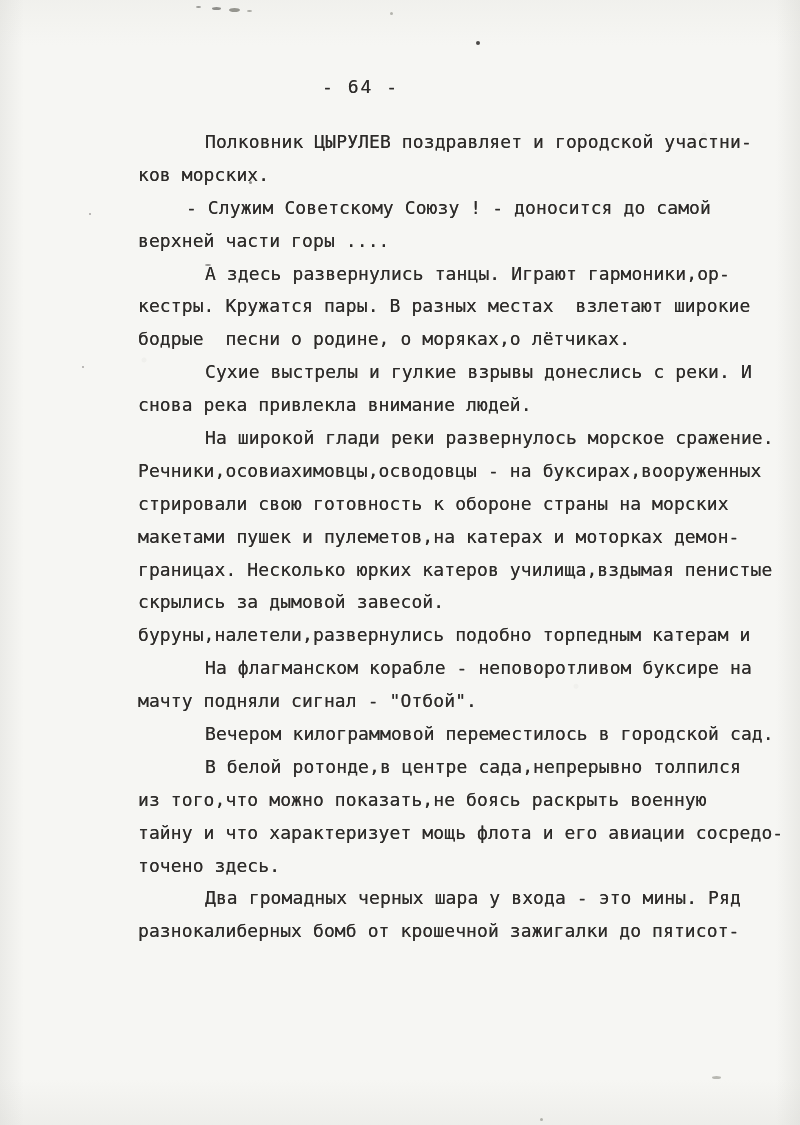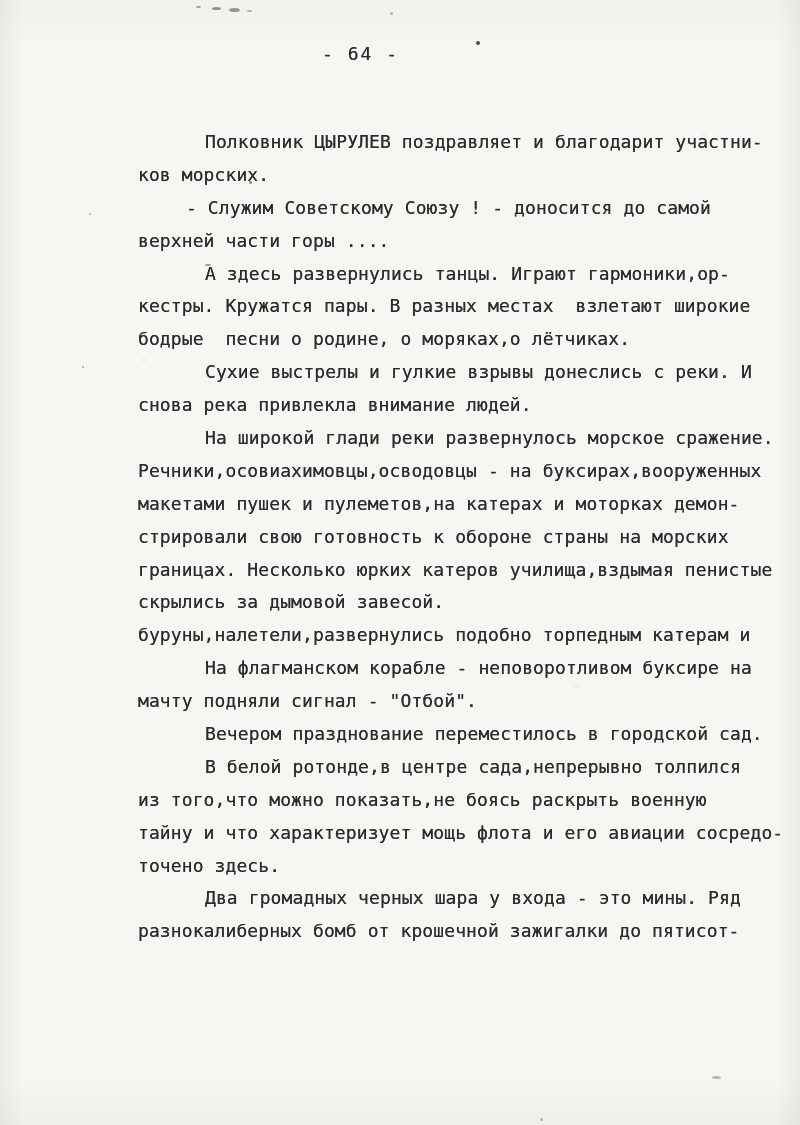--- a/index.html
+++ b/index.html
@@ -21,21 +21,21 @@
       radial-gradient(circle at 18% 32%, rgba(210,210,205,0.18) 0 2px, transparent 3px),
       radial-gradient(circle at 72% 61%, rgba(210,210,205,0.16) 0 2px, transparent 3px),
       radial-gradient(circle at 41% 83%, rgba(210,210,205,0.14) 0 2px, transparent 3px),
       radial-gradient(circle at 88% 12%, rgba(210,210,205,0.16) 0 2px, transparent 3px);
     font-family: "DejaVu Sans Mono", "Liberation Mono", monospace;
     color: #2d2b29;
   }
   .page-number {
     position: absolute;
     left: 322px;
-    top: 43px;
+    top: 76px;
     font-size: 18px;
     letter-spacing: 2px;
     white-space: pre;
     text-shadow: 0 0 0.5px rgba(45,43,41,0.75);
   }
   .text-block {
     position: absolute;
     left: 138px;
     top: 126px;
     line-height: 32.9px;
@@ -55,39 +55,39 @@
   }
 </style>
 </head>
 <body>
 
 <div class="paper">
 
   <div class="page-number">- 64 -</div>
 
   <div class="text-block">
-    <div class="line p">Полковник ЦЫРУЛЕВ поздравляет и благодарит участни-</div>
+    <div class="line p">Полковник ЦЫРУЛЕВ поздравляет и городской участни-</div>
     <div class="line">ков морских.</div>
     <div class="line d">- Служим Советскому Союзу ! - доносится до самой</div>
     <div class="line">верхней части горы ....</div>
     <div class="line p">А здесь развернулись танцы. Играют гармоники,ор-</div>
     <div class="line">кестры. Кружатся пары. В разных местах  взлетают широкие</div>
     <div class="line">бодрые  песни о родине, о моряках,о лётчиках.</div>
     <div class="line p">Сухие выстрелы и гулкие взрывы донеслись с реки. И</div>
     <div class="line">снова река привлекла внимание людей.</div>
     <div class="line p">На широкой глади реки развернулось морское сражение.</div>
     <div class="line">Речники,осовиахимовцы,осводовцы - на буксирах,вооруженных</div>
+    <div class="line">стрировали свою готовность к обороне страны на морских</div>
     <div class="line">макетами пушек и пулеметов,на катерах и моторках демон-</div>
-    <div class="line">стрировали свою готовность к обороне страны на морских</div>
     <div class="line">границах. Несколько юрких катеров училища,вздымая пенистые</div>
     <div class="line">скрылись за дымовой завесой.</div>
     <div class="line">буруны,налетели,развернулись подобно торпедным катерам и</div>
     <div class="line p">На флагманском корабле - неповоротливом буксире на</div>
     <div class="line">мачту подняли сигнал - "Отбой".</div>
-    <div class="line p">Вечером празднование переместилось в городской сад.</div>
+    <div class="line p">Вечером килограммовой переместилось в городской сад.</div>
     <div class="line p">В белой ротонде,в центре сада,непрерывно толпился</div>
     <div class="line">из того,что можно показать,не боясь раскрыть военную</div>
     <div class="line">тайну и что характеризует мощь флота и его авиации сосредо-</div>
     <div class="line">точено здесь.</div>
     <div class="line p">Два громадных черных шара у входа - это мины. Ряд</div>
     <div class="line">разнокалиберных бомб от крошечной зажигалки до пятисот-</div>
   </div>
 
   <div class="speck" style="left:196px; top:6px;  width:5px;  height:2px; background:#9a9a96;"></div>
   <div class="speck" style="left:212px; top:7px;  width:9px;  height:3px; background:#8e8e8a;"></div>

